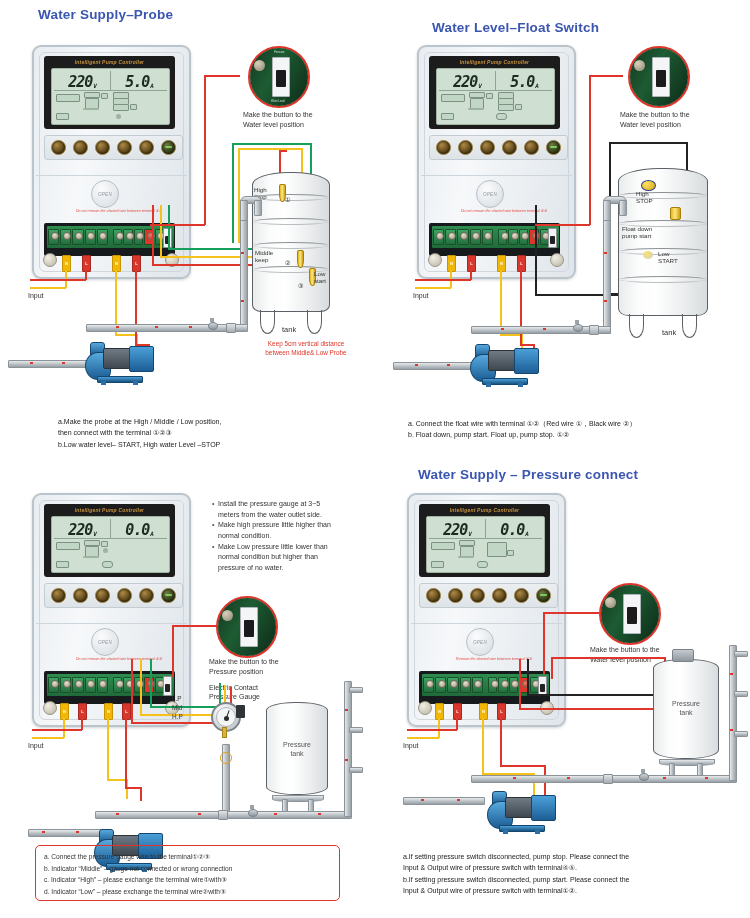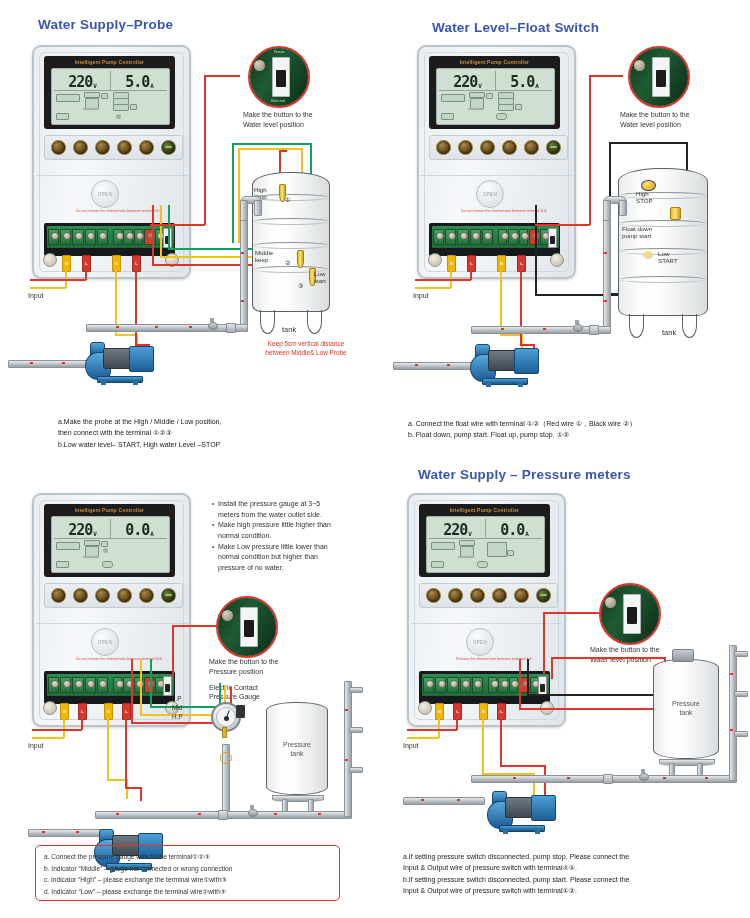--- a/index.html
+++ b/index.html
@@ -17,21 +17,21 @@
 
   .title{
     position:absolute;font-size:13.5px;font-weight:bold;
     color:#3b56b0;letter-spacing:.2px;white-space:nowrap;
   }
 
   
   .ctrl{position:absolute;width:155px;height:230px;
     background:linear-gradient(100deg,#e9edf1 0%,#f6f8fa 35%,#dfe5ea 100%);
     border:2px solid #b9c4cc;border-radius:9px;
-    box-shadow:0 1px 3px rgba(0,0,0,.18);}
+    box-shadow:0 1px 3px rgba(0,0,0,.18);font-style:italic;}
   .ctrl .inner{position:absolute;left:5px;top:5px;right:5px;bottom:5px;
     border:1px solid #cfd7dd;border-radius:6px;background:transparent;}
   .lcdbox{position:absolute;left:10px;top:9px;width:131px;height:73px;
     background:#1c1c1c;border-radius:3px;}
   .lcdtitle{position:absolute;left:0;right:0;top:3px;text-align:center;
     font-size:5px;color:#c9923c;letter-spacing:.2px;font-weight:bold;}
   .lcd{position:absolute;left:7px;top:12px;width:117px;height:55px;
     background:#cfe0d2;border:1px solid #9fb3a3;border-radius:2px;}
   .lcdrow{position:absolute;left:2px;top:2px;right:2px;height:19px;
     display:flex;border-bottom:1px solid #8fa593;}
@@ -186,21 +186,21 @@
   .gaugelbl{position:absolute;font-size:7px;color:#333;line-height:1.35;}
   .lpmid{position:absolute;font-size:6.4px;color:#333;line-height:1.32;}
   .ptanklbl{position:absolute;font-size:7px;color:#555;text-align:center;line-height:1.3;}
 </style>
 </head>
 <body>
 
 <div class="page">
 
   <div class="panel p1">
-    <div class="title" style="left:38px;top:17px;">Water Supply–Probe</div>
+    <div class="title" style="left:38px;top:7px;">Water Supply–Probe</div>
 
     <div class="ctrl" style="left:32px;top:45px;">
       <div class="inner"></div>
       <div class="lcdbox">
         <div class="lcdtitle">Intelligent Pump Controller</div>
         <div class="lcd">
           <div class="lcdrow">
             <div class="lcdcell">
                 <span>220</span>
                 <span class="unit">V</span>
@@ -694,21 +694,21 @@
 
     <div class="attn-box" style="left:35px;top:386px;width:305px;height:56px;">
       <div>a. Connect the pressure gauge wire to the terminal①②③</div>
       <div>b. Indicator  “Middle” – gauge not connected  or wrong connection</div>
       <div>c. Indicator  “High” – please exchange the terminal wire①with③</div>
       <div>d. Indicator  “Low” – please exchange the terminal wire②with③</div>
     </div>
   </div>
 
   <div class="panel p4">
-    <div class="title" style="left:43px;top:8px;">Water Supply – Pressure meters</div>
+    <div class="title" style="left:43px;top:8px;">Water Supply – Pressure connect</div>
 
     <div class="ctrl" style="left:32px;top:34px;">
       <div class="inner"></div>
       <div class="lcdbox">
         <div class="lcdtitle">Intelligent Pump Controller</div>
         <div class="lcd">
           <div class="lcdrow">
             <div class="lcdcell">
                 <span>220</span>
                 <span class="unit">V</span>

